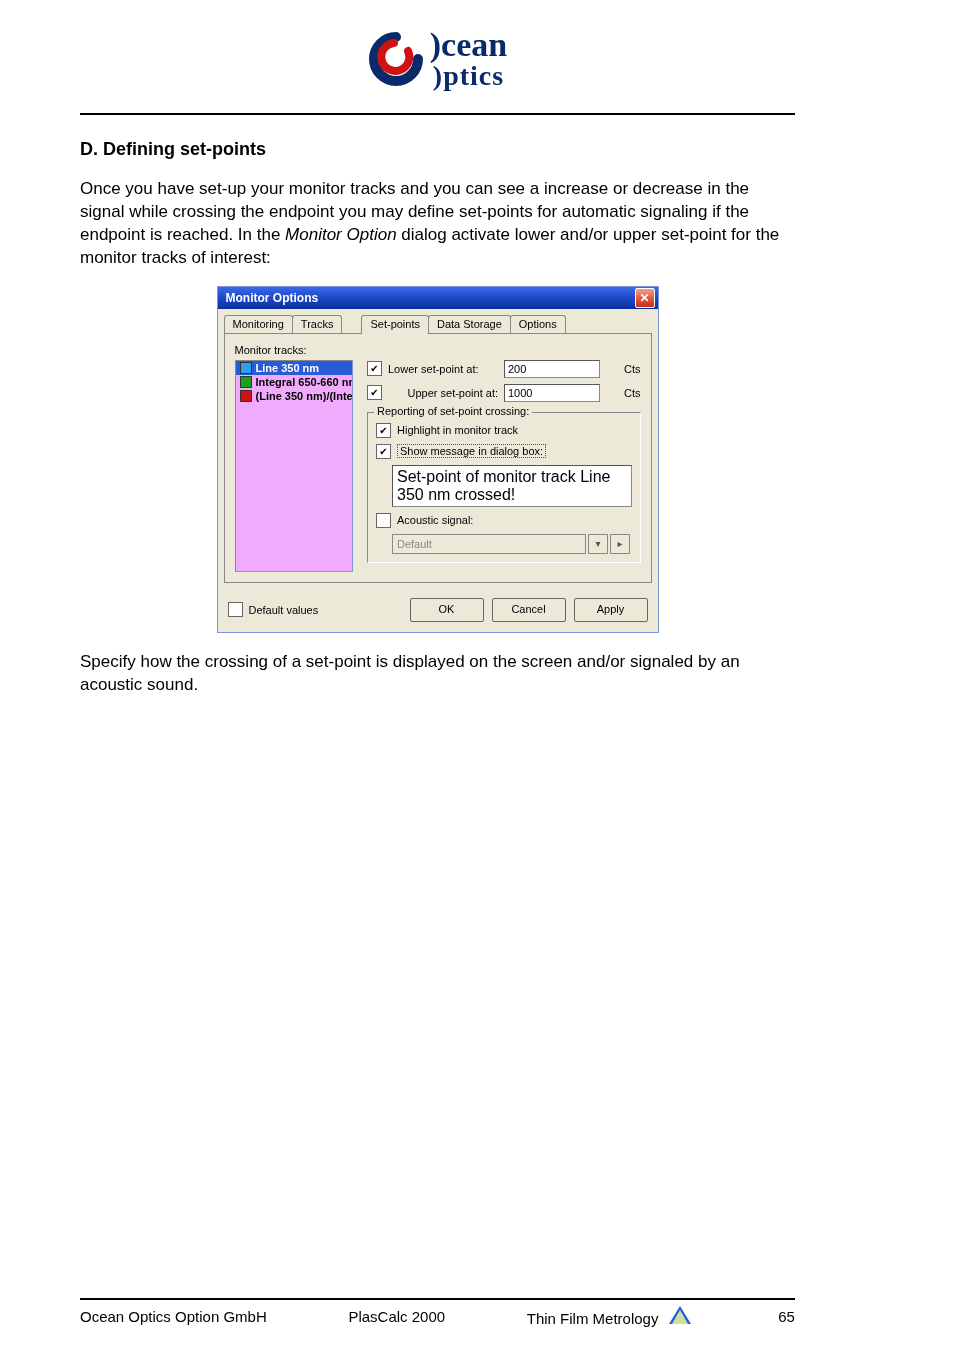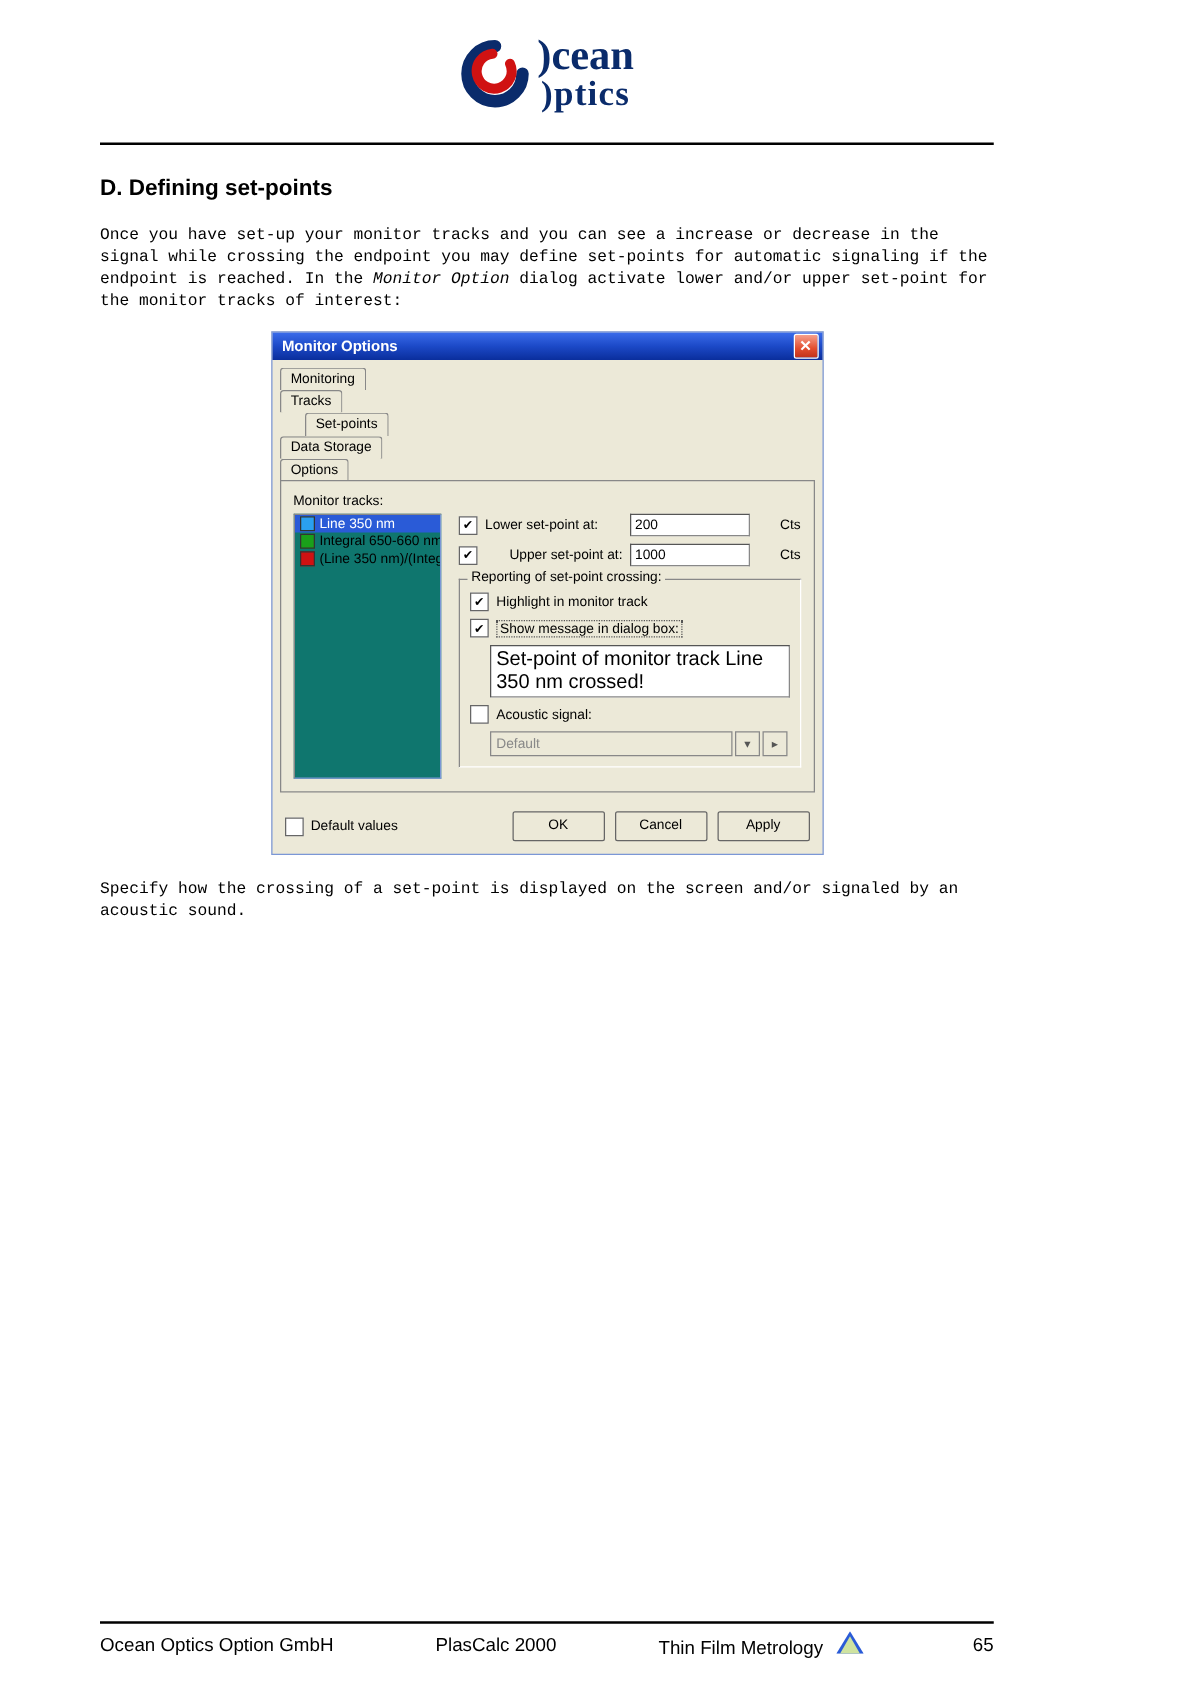--- a/index.html
+++ b/index.html
@@ -40,21 +40,21 @@
   margin-top: -4px; text-align: right; letter-spacing: 1px;
 }
 hr.rule {
   border: none; border-top: 2px solid #000;
   margin: 0 0 24px 0;
 }
 h3.section {
   font-size: 18px; font-weight: bold; margin: 0 0 18px 0;
 }
 p.body {
-  font-size: 13px; line-height: 1.35; margin: 0 0 16px 0; font-family: Liberation Mono, monospace;
+  font-size: 17px; line-height: 1.35; margin: 0 0 16px 0;
 }
 p.body em { font-style: italic; }
 .dialog-wrapper { display:flex; justify-content:center; margin: 6px 0 18px 0; }
 .dialog {
   width: 440px;
   border: 1px solid #7b97d6;
   background: #ece9d8;
   font-family: Tahoma, Arial, sans-serif;
   font-size: 11px;
   color: #000;
@@ -67,43 +67,44 @@
 }
 .titlebar-text { color: #fff; font-weight: bold; font-size: 12px; }
 .close-btn {
   width: 18px; height: 18px;
   background: linear-gradient(#f6a08c, #e34d2e 60%, #c1311a);
   border: 1px solid #fff; border-radius: 2px;
   display:flex; align-items:center; justify-content:center;
   color:#fff; font-weight:bold; font-size:12px;
 }
 .tabs {
-  display:flex; align-items:flex-start;
-  padding: 6px 6px 0 6px; gap: 0; flex-direction: column;
+  display:flex; align-items:center;
+  padding: 6px 6px 0 6px; gap: 0;
 }
 .tab {
   border: 1px solid #888; border-bottom: none;
   background: #ece9d8;
   padding: 2px 8px 3px 8px;
   font-size: 11px; border-radius: 3px 3px 0 0;
   margin-right: -1px;
 }
 .tab.active { background: #ece9d8; position:relative; z-index:2; padding-bottom:4px;margin-left:20px; }
 .tab-body {
   margin: 0 6px 6px 6px;
   border: 1px solid #888;
   background: #ece9d8;
   padding: 10px 10px 10px 10px;
   position: relative; top: -1px;
 }
 .tracks-area { display:flex; gap: 14px; align-items:flex-start; }
 .list-box {
   width: 148px; height: 210px;
-  background:#0f766e; border:1px solid #7b97d6; border-top-color:#888; border-left-color:#888;
+  background:#f0abfc; border:1px solid #7b97d6; border-top-color:#888; border-left-color:#888;
   overflow:hidden;
+  font-weight:bold;
 }
 .list-item { display:flex; align-items:center; gap:4px; padding:1px 4px; font-size:11px; white-space:nowrap; }
 .list-item .sw { width:10px; height:10px; border:1px solid #333; flex:0 0 10px; }
 .list-item.sel { background:#2a5bd7; color:#fff; }
 .right-pane { flex:1; }
 .row { display:flex; align-items:center; gap:6px; margin-bottom:6px; }
 .chk { width:13px; height:13px; border:1px solid #666; background:#fff; display:inline-flex; align-items:center; justify-content:center; font-size:10px; }
 .txt-input {
   width: 88px; height:16px; background:#fff; border:1px solid #888;
   border-top-color:#555; border-left-color:#555;

